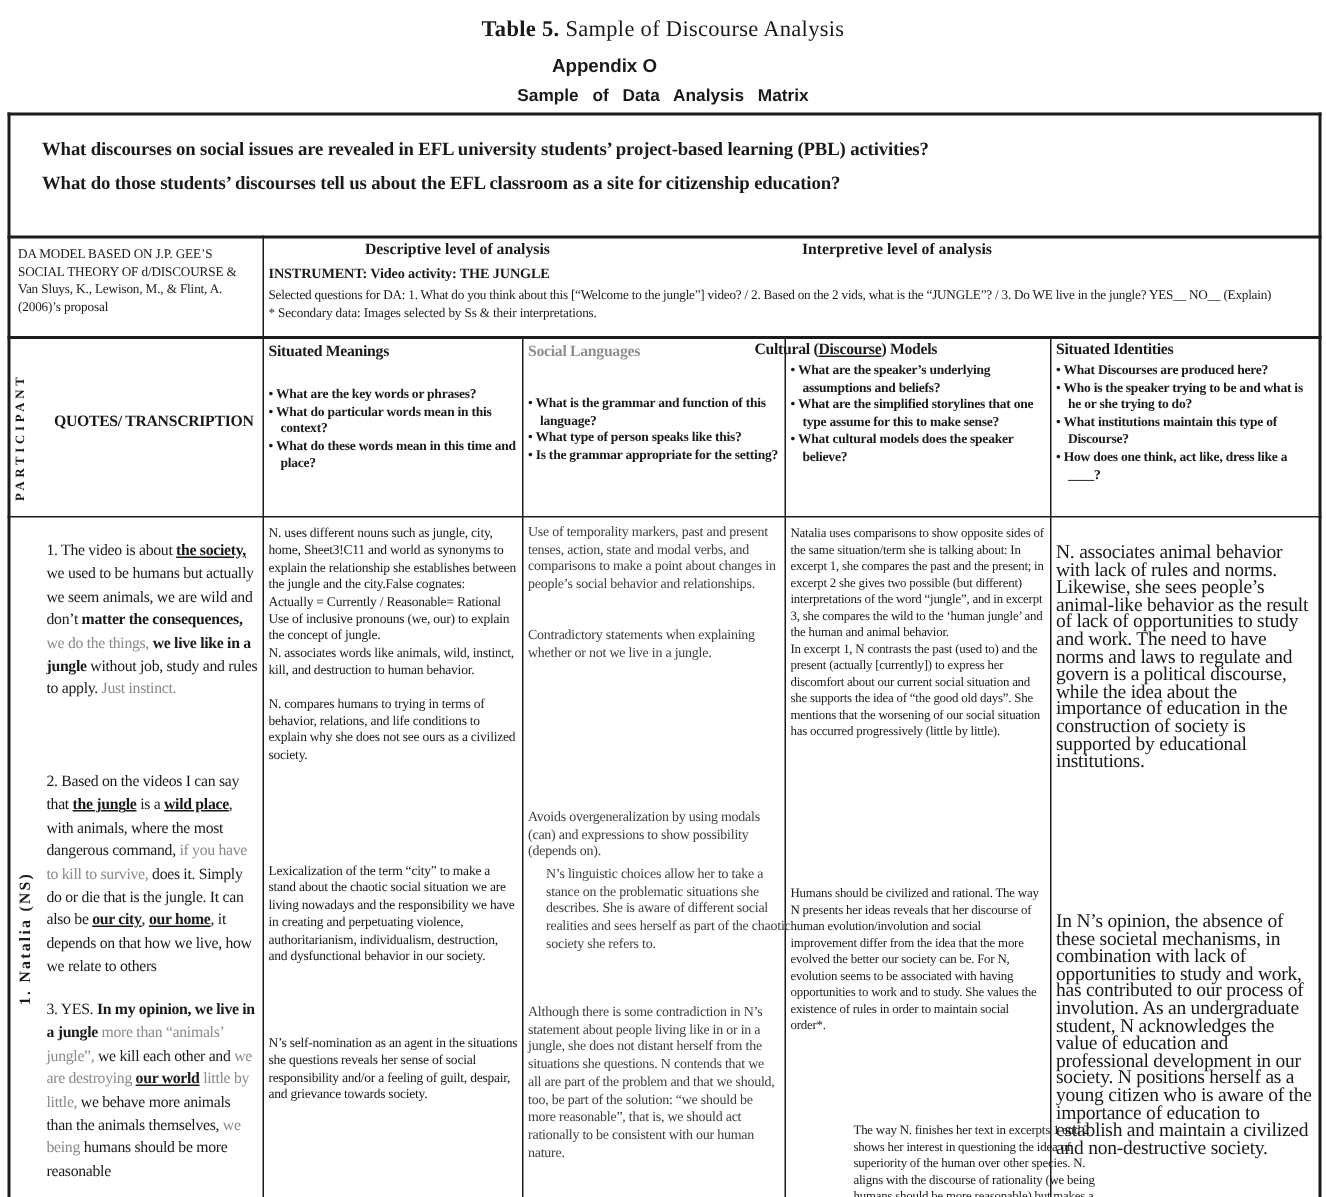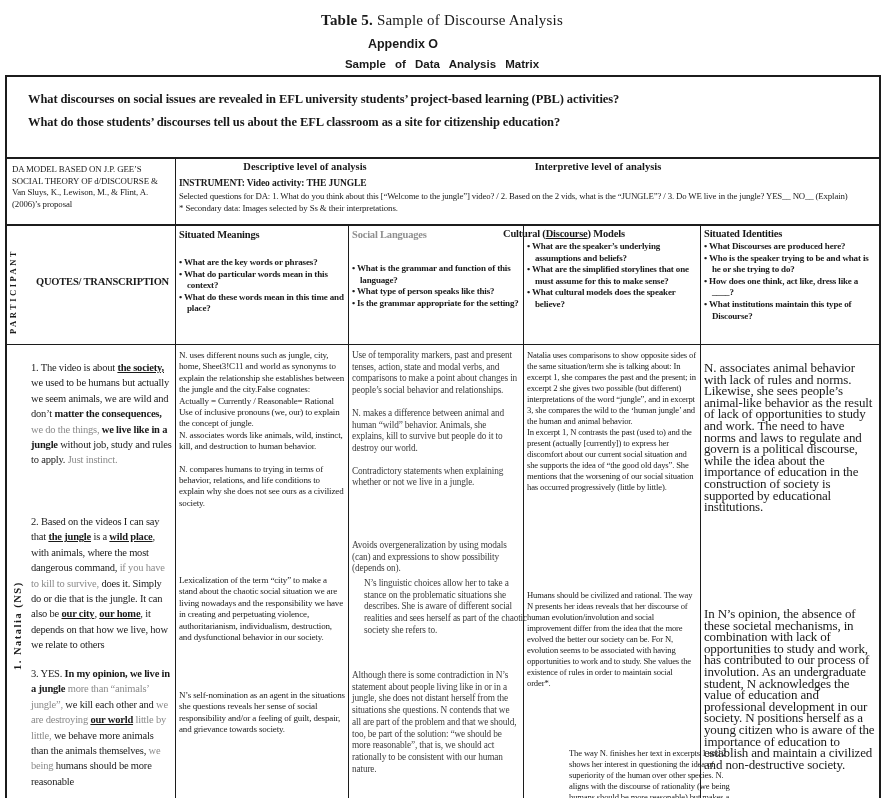--- a/index.html
+++ b/index.html
@@ -89,30 +89,30 @@
   <div class="abs col-title gray" style="left:352px;top:229px;">Social Languages</div>
   <div class="abs bullets" style="left:352px;top:263px;width:167px;">
       <div class="bullet">What is the grammar and function of this language?</div>
       <div class="bullet">What type of person speaks like this?</div>
       <div class="bullet">Is the grammar appropriate for the setting?</div>
     </div>
 
   <div class="abs col-title" style="left:503px;top:228px;"><span class="s-n">Cultural (</span><span class="s-u">Discourse</span><span class="s-n">) Models</span></div>
   <div class="abs bullets" style="left:527px;top:241px;width:170px;">
       <div class="bullet">What are the speaker’s underlying assumptions and beliefs?</div>
-      <div class="bullet">What are the simplified storylines that one must assume for this to make sense?</div>
+      <div class="bullet">What are the simplified storylines that one type assume for this to make sense?</div>
       <div class="bullet">What cultural models does the speaker believe?</div>
     </div>
 
   <div class="abs col-title" style="left:704px;top:228px;">Situated Identities</div>
   <div class="abs bullets" style="left:704px;top:241px;width:172px;">
       <div class="bullet">What Discourses are produced here?</div>
       <div class="bullet">Who is the speaker trying to be and what is he or she trying to do?</div>
+      <div class="bullet">What institutions maintain this type of Discourse?</div>
       <div class="bullet">How does one think, act like, dress like a ____?</div>
-      <div class="bullet">What institutions maintain this type of Discourse?</div>
     </div>
 
   <div class="abs vtext participant-name">1. Natalia  (NS)</div>
 
   <div class="abs quote" style="top:360px;"><span class="s-n">1. The video is about </span><span class="s-bu">the society,</span><span class="s-n"> we used to be humans but actually we seem animals, we are wild and don’t </span><span class="s-b">matter the consequences,</span><span class="s-g"> we do the things, </span><span class="s-b">we live like in a jungle</span><span class="s-n"> without job, study and rules to apply. </span><span class="s-g">Just instinct.</span></div>
   <div class="abs quote" style="top:514px;"><span class="s-n">2. Based on the videos I can say that </span><span class="s-bu">the jungle</span><span class="s-n"> is a </span><span class="s-bu">wild place</span><span class="s-n">, with animals, where the most dangerous command, </span><span class="s-g">if you have to kill to survive, </span><span class="s-n">does it. Simply do or die that is the jungle. It can also be </span><span class="s-bu">our city</span><span class="s-n">, </span><span class="s-bu">our home</span><span class="s-n">, it depends on that how we live, how we relate to others</span></div>
   <div class="abs quote" style="top:666px;"><span class="s-n">3. YES. </span><span class="s-b">In my opinion, we live in a jungle</span><span class="s-g"> more than “animals’ jungle”, </span><span class="s-n">we kill each other and </span><span class="s-g">we are destroying </span><span class="s-bu">our world</span><span class="s-g"> little by little, </span><span class="s-n">we behave more animals than the animals themselves, </span><span class="s-g">we being </span><span class="s-n">humans should be more reasonable</span></div>
 
   <div class="abs cell" style="left:179px;top:350px;width:166px;">
       <p>N. uses different nouns such as jungle, city, home, Sheet3!C11 and world as synonyms to explain the relationship she establishes between the jungle and the city.False cognates:</p>
@@ -125,21 +125,20 @@
   <div class="abs cell" style="left:179px;top:575px;width:166px;">
       <p>Lexicalization of the term “city” to make a stand about the chaotic social situation we are living nowadays and the responsibility we have in creating and perpetuating violence, authoritarianism, individualism, destruction, and dysfunctional behavior in our society.</p>
     </div>
   <div class="abs cell" style="left:179px;top:690px;width:166px;">
       <p>N’s self-nomination as an agent in the situations she questions reveals her sense of social responsibility and/or a feeling of guilt, despair, and grievance towards society.</p>
     </div>
 
   <div class="abs cell sl-col" style="left:352px;top:350px;width:167px;">
       <p>Use of temporality markers, past and present tenses, action, state and modal verbs, and comparisons to make a point about changes in people’s social behavior and relationships.</p>
       <p class="blank"></p>
-      <p>N. makes a difference between animal and human “wild” behavior. Animals, she explains, kill to survive but people do it to destroy our world.</p>
       <p class="blank"></p>
       <p>Contradictory statements when explaining whether or not we live in a jungle.</p>
     </div>
   <div class="abs cell sl-col" style="left:352px;top:540px;width:167px;">
       <p>Avoids overgeneralization by using modals (can) and expressions to show possibility (depends on).</p>
     </div>
   <div class="abs cell sl-col" style="left:352px;top:578px;width:167px;margin-left:12px;">
       <p>N’s linguistic choices allow her to take a stance on the problematic situations she describes.  She is aware of different social realities and sees herself as part of the chaotic society she refers to.</p>
     </div>
   <div class="abs cell sl-col" style="left:352px;top:670px;width:167px;">

